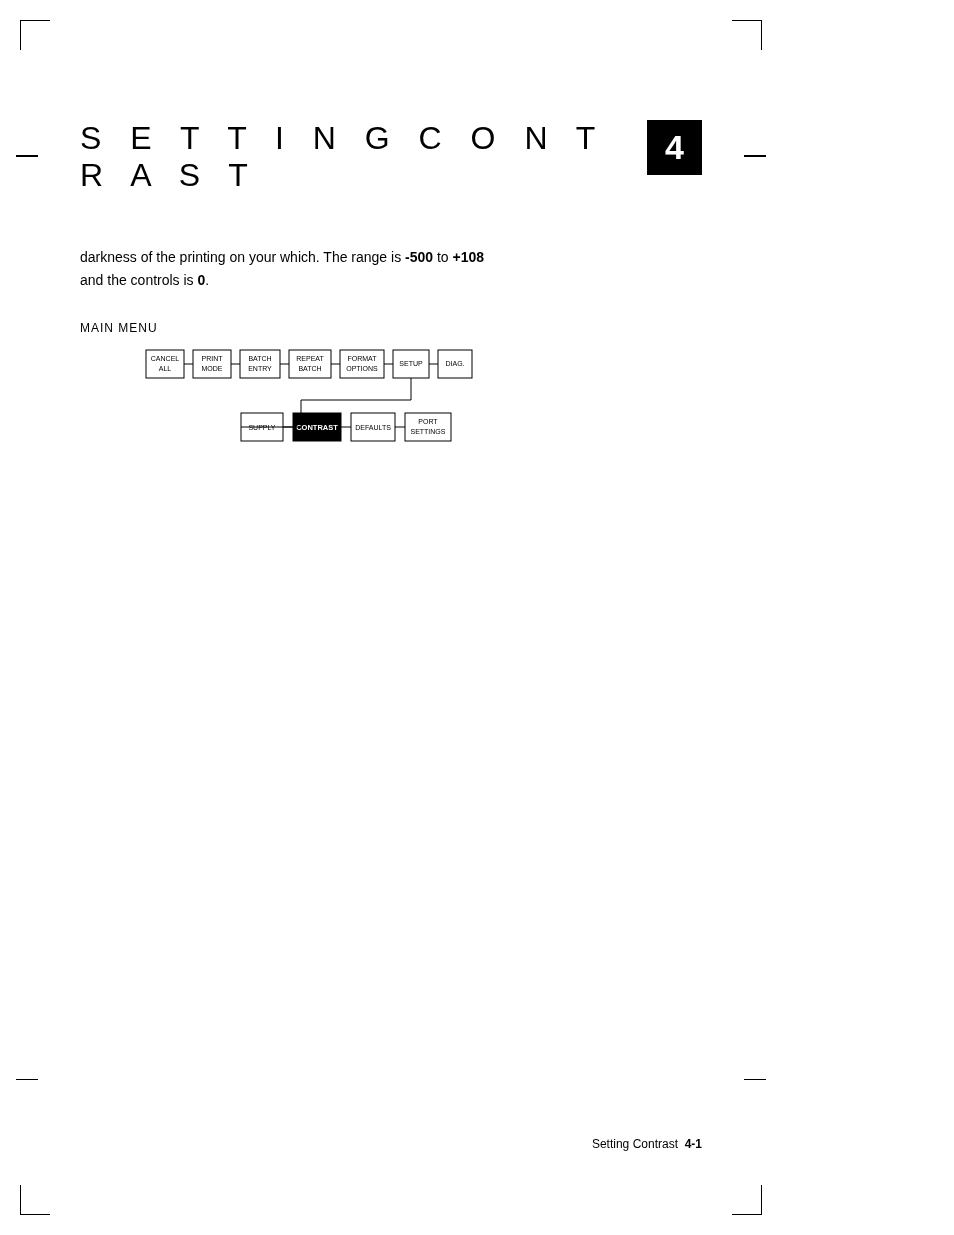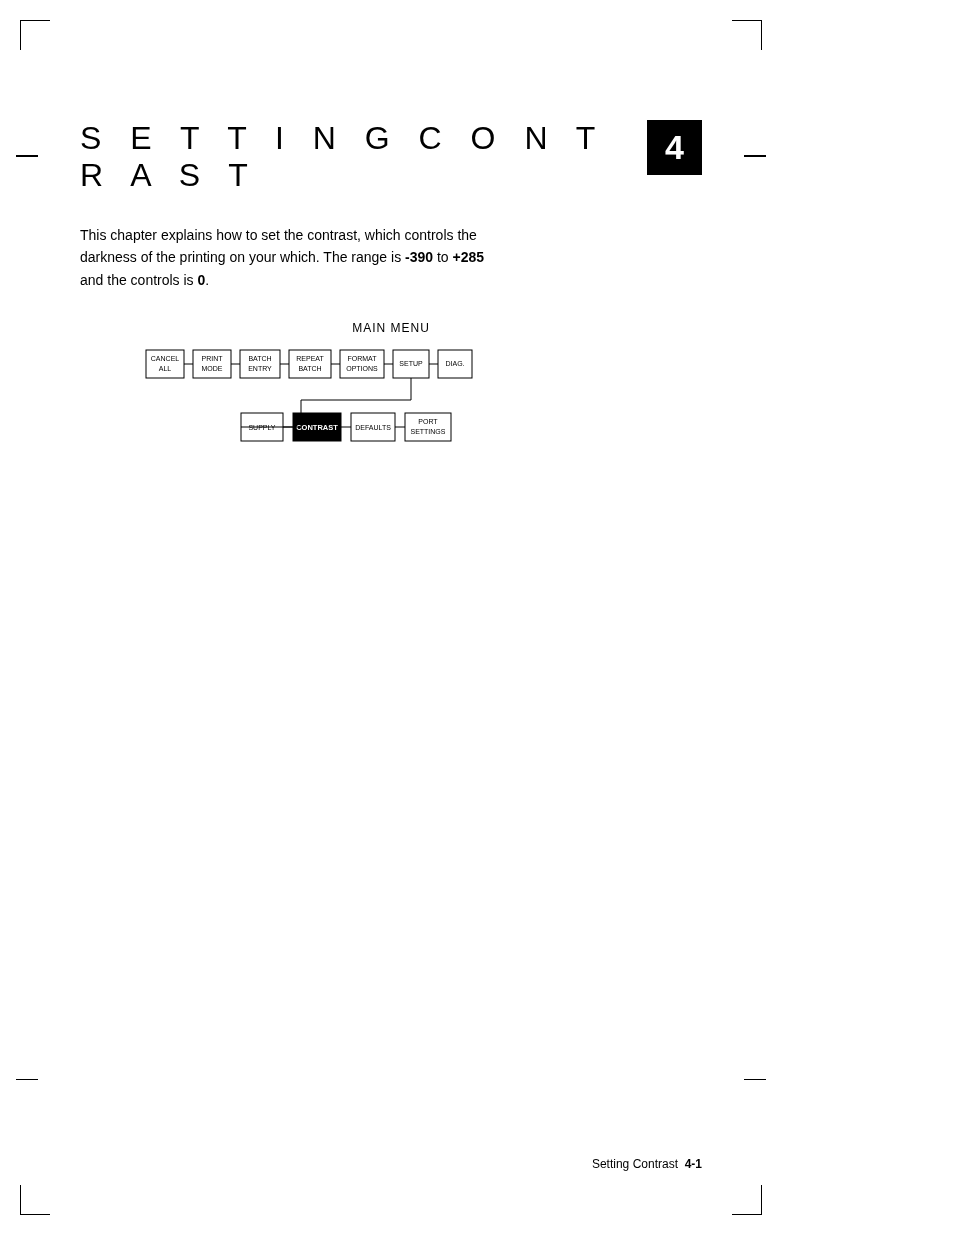--- a/index.html
+++ b/index.html
@@ -118,37 +118,36 @@
 
     .intro-text {
       font-size: 14px;
       line-height: 1.6;
       margin-bottom: 30px;
       font-family: 'Arial', sans-serif;
       max-width: 600px;
     }
 
     .menu-label {
-      text-align: center;
       font-size: 12px;
       font-family: 'Arial', sans-serif;
       margin-bottom: 8px;
       letter-spacing: 1px;
     }
 
     
     .diagram-svg-wrap {
       display: flex;
       justify-content: center;
       margin-top: 10px;
     }
 
     .footer-text {
       position: absolute;
-      bottom: 64px;
+      bottom: 84px;
       right: 80px;
       font-size: 12px;
       font-family: 'Arial', sans-serif;
     }
 
     .footer-text strong {
       font-weight: bold;
     }
   </style>
 </head>
@@ -165,22 +164,22 @@
   <div class="side-dash right-top"></div>
   <div class="side-dash left-bottom"></div>
   <div class="side-dash right-bottom"></div>
 
   <div class="header-section">
     <h1 class="chapter-title">S E T T I N G   C O N T R A S T</h1>
     <div class="chapter-number-box">4</div>
   </div>
 
   <div class="intro-text">
-    <span>This chapter explains how to set the contrast, which controls the</span><br>
-    <span>darkness of the printing on your which.  The range is </span><strong>-390</strong><span> to </span><strong>+285</strong><br>
+    <br>
+    <span>darkness of the printing on your which.  The range is </span><strong>-500</strong><span> to </span><strong>+108</strong><br>
     <span>and the controls is </span><strong>0</strong><span>.</span>
   </div>
 
   <div class="menu-label">MAIN MENU</div>
 
   <div class="diagram-svg-wrap">
     <svg width="500" height="105" xmlns="http://www.w3.org/2000/svg" style="font-family: Arial, sans-serif; font-size: 8px;">
 
       <rect x="5" y="5" width="38" height="28" fill="white" stroke="black" stroke-width="1"></rect>
       <text x="24" y="16" text-anchor="middle" font-size="7">CANCEL</text>

